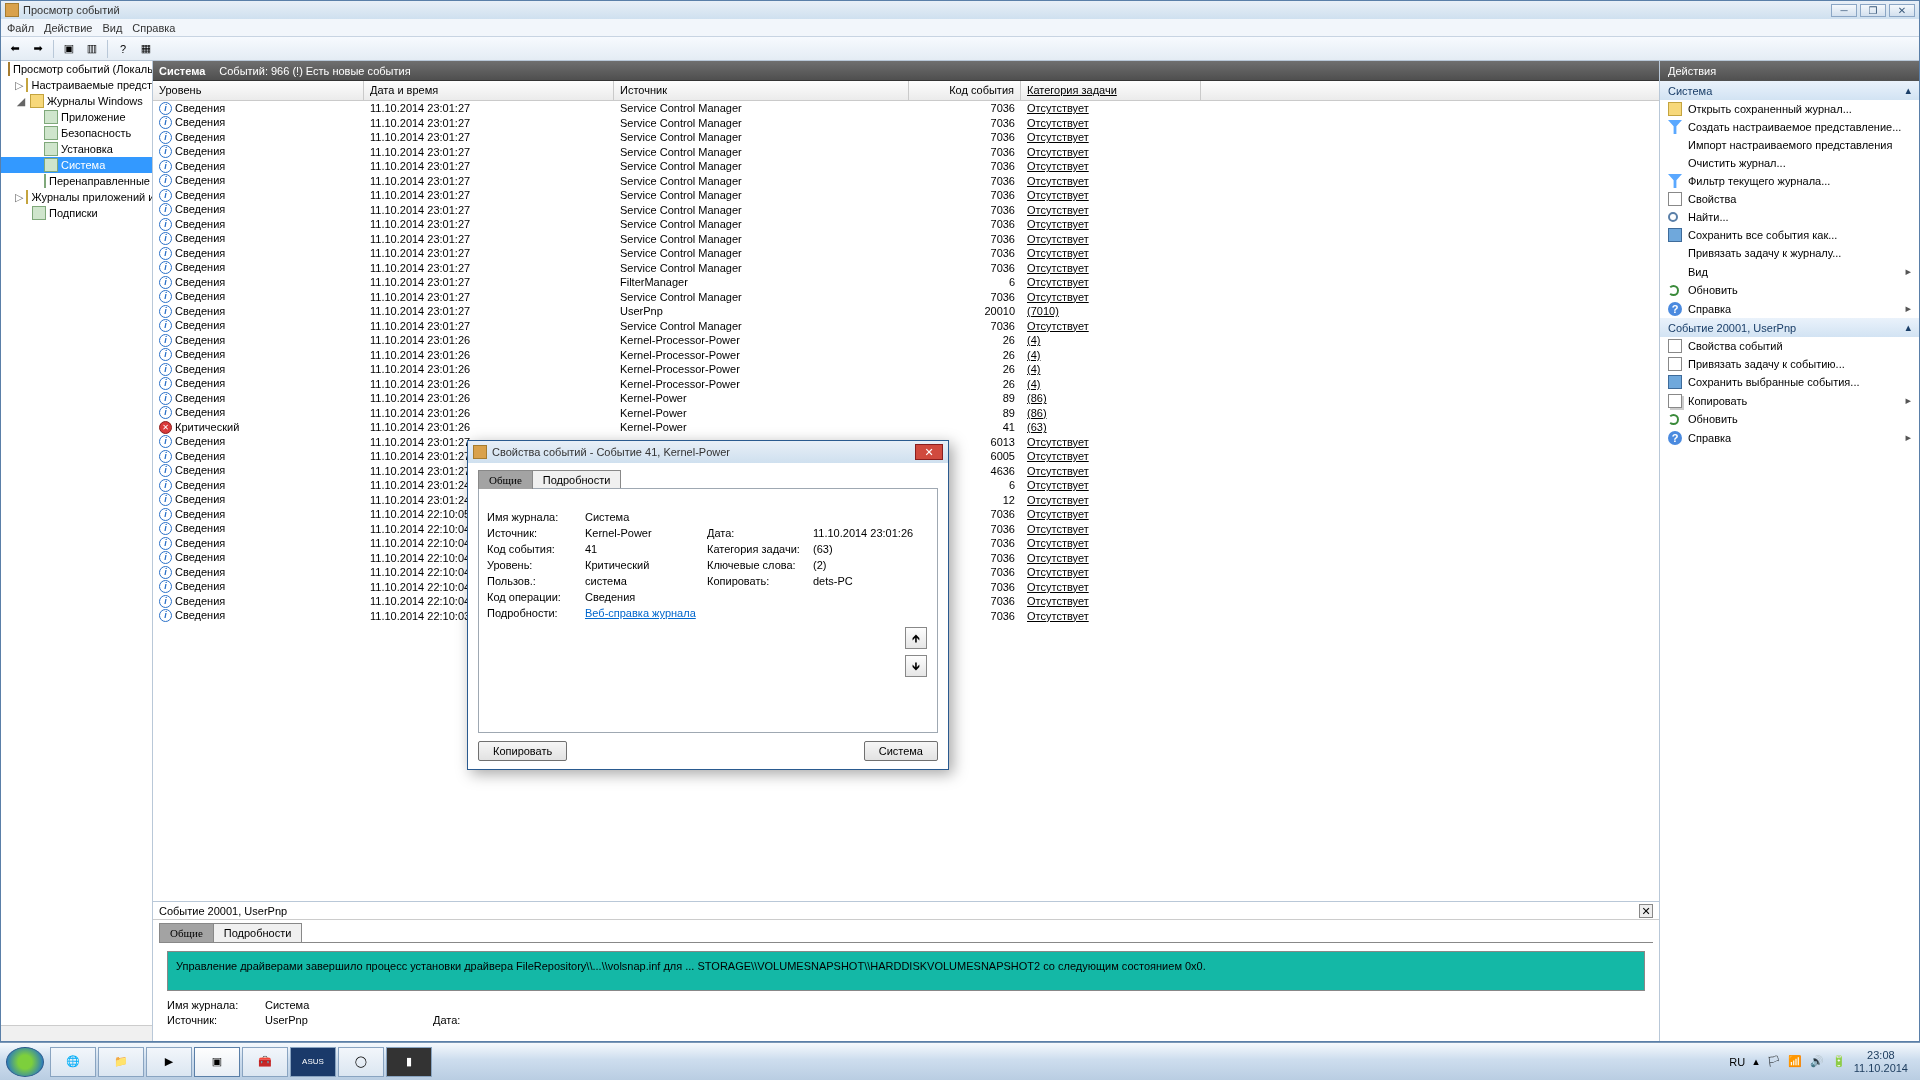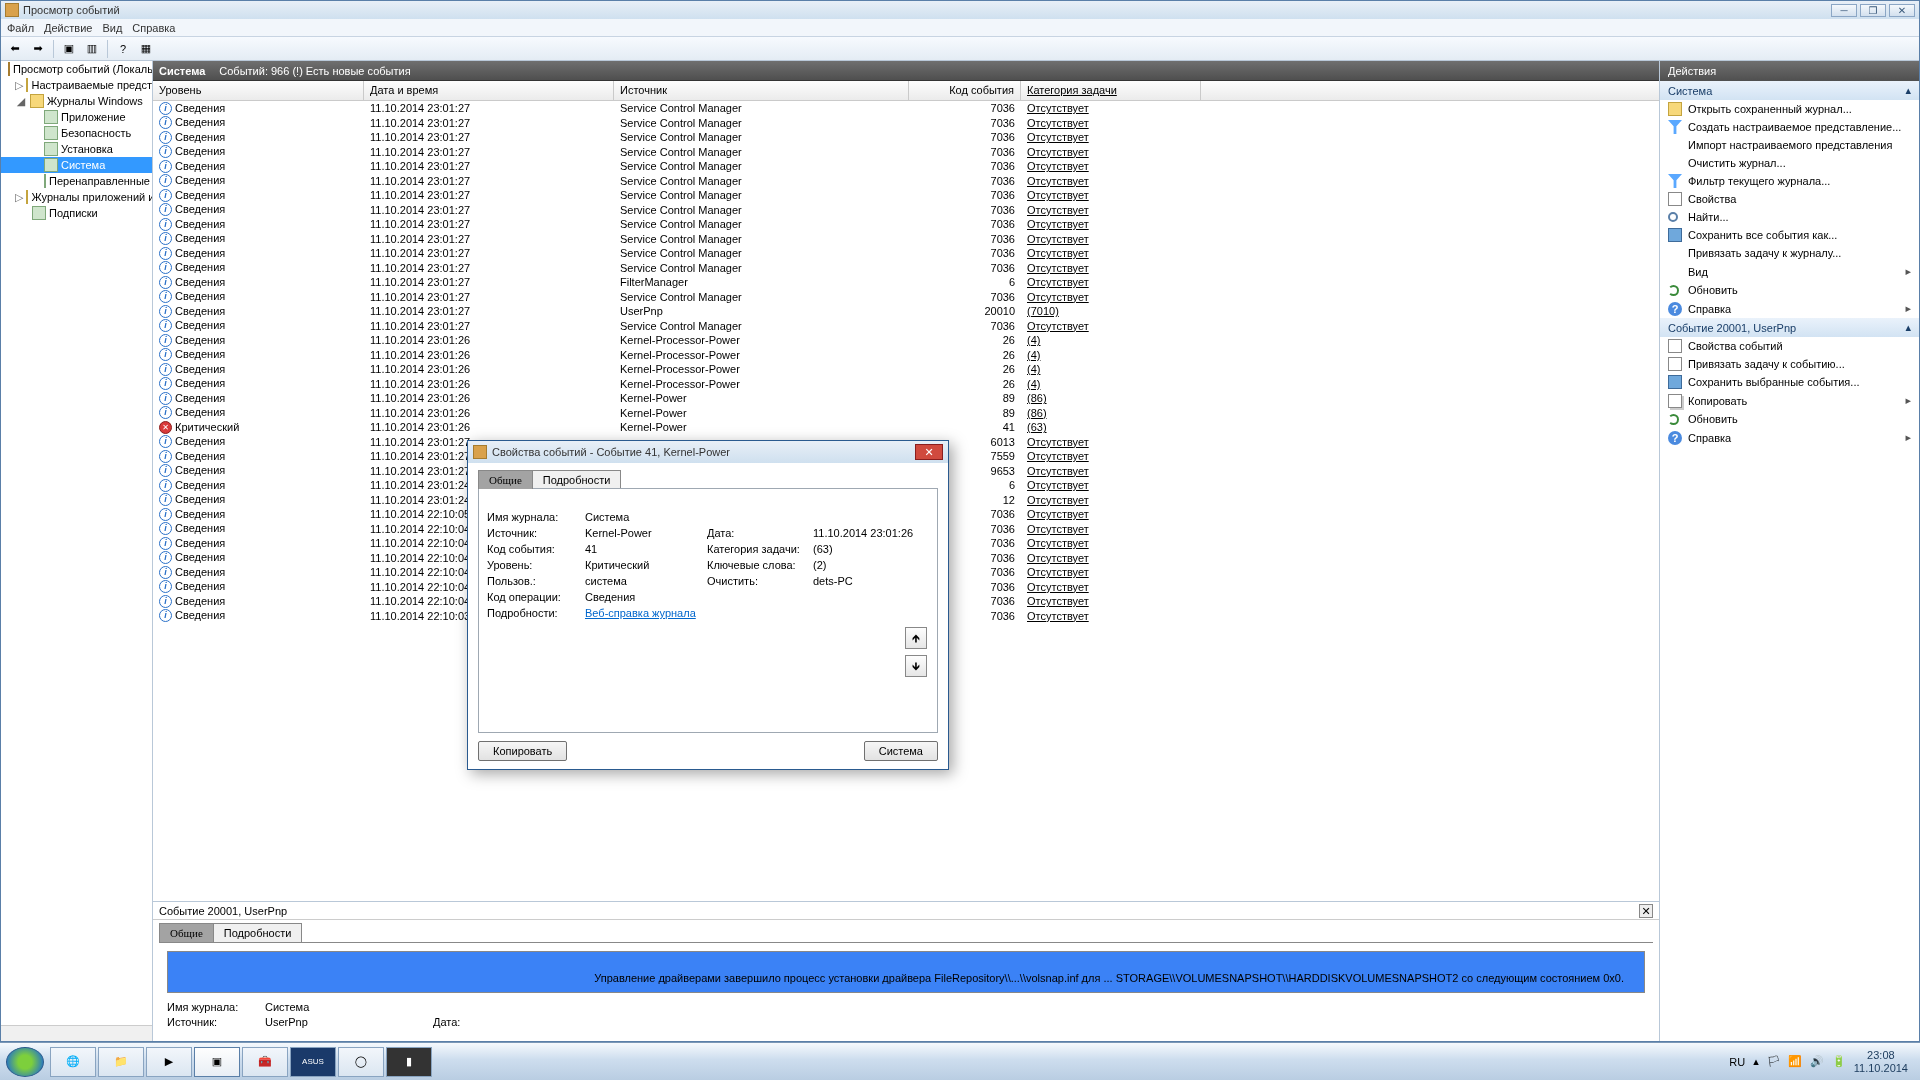--- a/index.html
+++ b/index.html
@@ -37,21 +37,21 @@
 .lvlicn.info::after{content:"i";position:absolute;left:0;right:0;text-align:center;color:#2a70c8;font-style:italic;font-weight:bold;font-size:9px;line-height:11px;}
 .lvlicn.crit{background:#d93a3a;border:1px solid #8a1e1e;position:relative;}
 .lvlicn.crit::after{content:"✕";position:absolute;left:0;right:0;text-align:center;color:#fff;font-size:8px;line-height:11px;}
 .detailpane{height:140px;border-top:1px solid #b9c8d8;display:flex;flex-direction:column;position:relative;}
 .detailhdr{height:18px;background:#fff;padding:2px 6px;border-bottom:1px solid #ccc;display:flex;align-items:center;}
 .detailhdr .close{margin-left:auto;width:14px;height:14px;border:1px solid #888;background:#eee;text-align:center;line-height:12px;}
 .tabs{height:22px;display:flex;align-items:flex-end;padding-left:6px;background:#fff;}
 .tab{padding:3px 10px;border:1px solid #888;border-bottom:none;background:#f0f0f0;margin-right:-1px;}
 .tab.active{background:#a3a3a3;position:relative;z-index:1;font-family:Liberation Serif, serif;}
 .detbody{flex:1;border-top:1px solid #888;margin:0 6px 6px;padding:8px;overflow:hidden;position:relative;}
-.detbody .msg{border:1px solid #888;padding:20px;height:40px;background:#3b82f6;font-size:11px;text-align:right;}
+.detbody .msg{border:1px solid #888;padding:8px;height:40px;background:#14b8a6;font-size:11px;}
 .detgrid{display:grid;grid-template-columns:90px 160px 90px auto;gap:3px 8px;margin-top:8px;}
 .actions{width:260px;border-left:1px solid #b9c8d8;background:#fff;display:flex;flex-direction:column;}
 .acthdr{height:20px;background:linear-gradient(#6f6f6f,#4f4f4f);color:#fff;padding:0 8px;display:flex;align-items:center;}
 .actsec{background:linear-gradient(#eaf2fb,#d2e3f3);padding:3px 8px;font-weight:normal;color:#1a3e68;display:flex;align-items:center;}
 .actsec .caret{margin-left:auto;color:#1a3e68;}
 .actitem{padding:3px 8px 3px 28px;display:flex;align-items:center;cursor:default;position:relative;}
 .actitem .aicn{position:absolute;left:8px;width:14px;height:14px;}
 .actitem .arrow{margin-left:auto;color:#555;}
 .dialog{position:absolute;left:467px;top:440px;width:482px;height:330px;background:#fff;border:1px solid #2a5a8f;box-shadow:4px 4px 14px rgba(0,0,0,0.35);display:flex;flex-direction:column;}
 .dlgtitle{height:22px;background:linear-gradient(#e8eff7,#cfe0ef);display:flex;align-items:center;padding:0 5px;color:#333;}
@@ -344,28 +344,28 @@
               <div class="c c1"><span class="lvlicn info"></span>Сведения</div>
               <div class="c c2">11.10.2014 23:01:27</div>
               <div class="c c3"></div>
               <div class="c c4">6013</div>
               <div class="c c5">Отсутствует</div>
             </div>
             <div class="row">
               <div class="c c1"><span class="lvlicn info"></span>Сведения</div>
               <div class="c c2">11.10.2014 23:01:27</div>
               <div class="c c3"></div>
-              <div class="c c4">7559</div>
-              <div class="c c5">Отсутствует</div>
-            </div>
-            <div class="row">
-              <div class="c c1"><span class="lvlicn info"></span>Сведения</div>
-              <div class="c c2">11.10.2014 23:01:27</div>
-              <div class="c c3"></div>
-              <div class="c c4">9653</div>
+              <div class="c c4">6005</div>
+              <div class="c c5">Отсутствует</div>
+            </div>
+            <div class="row">
+              <div class="c c1"><span class="lvlicn info"></span>Сведения</div>
+              <div class="c c2">11.10.2014 23:01:27</div>
+              <div class="c c3"></div>
+              <div class="c c4">4636</div>
               <div class="c c5">Отсутствует</div>
             </div>
             <div class="row">
               <div class="c c1"><span class="lvlicn info"></span>Сведения</div>
               <div class="c c2">11.10.2014 23:01:24</div>
               <div class="c c3"></div>
               <div class="c c4">6</div>
               <div class="c c5">Отсутствует</div>
             </div>
             <div class="row">
@@ -567,21 +567,21 @@
         <span>Код события:</span>
           <span>41</span>
         <span>Категория задачи:</span>
           <span>(63)</span>
         <span>Уровень:</span>
           <span>Критический</span>
         <span>Ключевые слова:</span>
           <span>(2)</span>
         <span>Пользов.:</span>
           <span>система</span>
-        <span>Очистить:</span>
+        <span>Копировать:</span>
           <span>dets-PC</span>
         <span>Код операции:</span>
           <span>Сведения</span>
           <span></span>
           <span></span>
         <span>Подробности:</span>
           <span><a class="link">Веб-справка журнала</a></span>
           <span></span>
           <span></span>
       </div>

